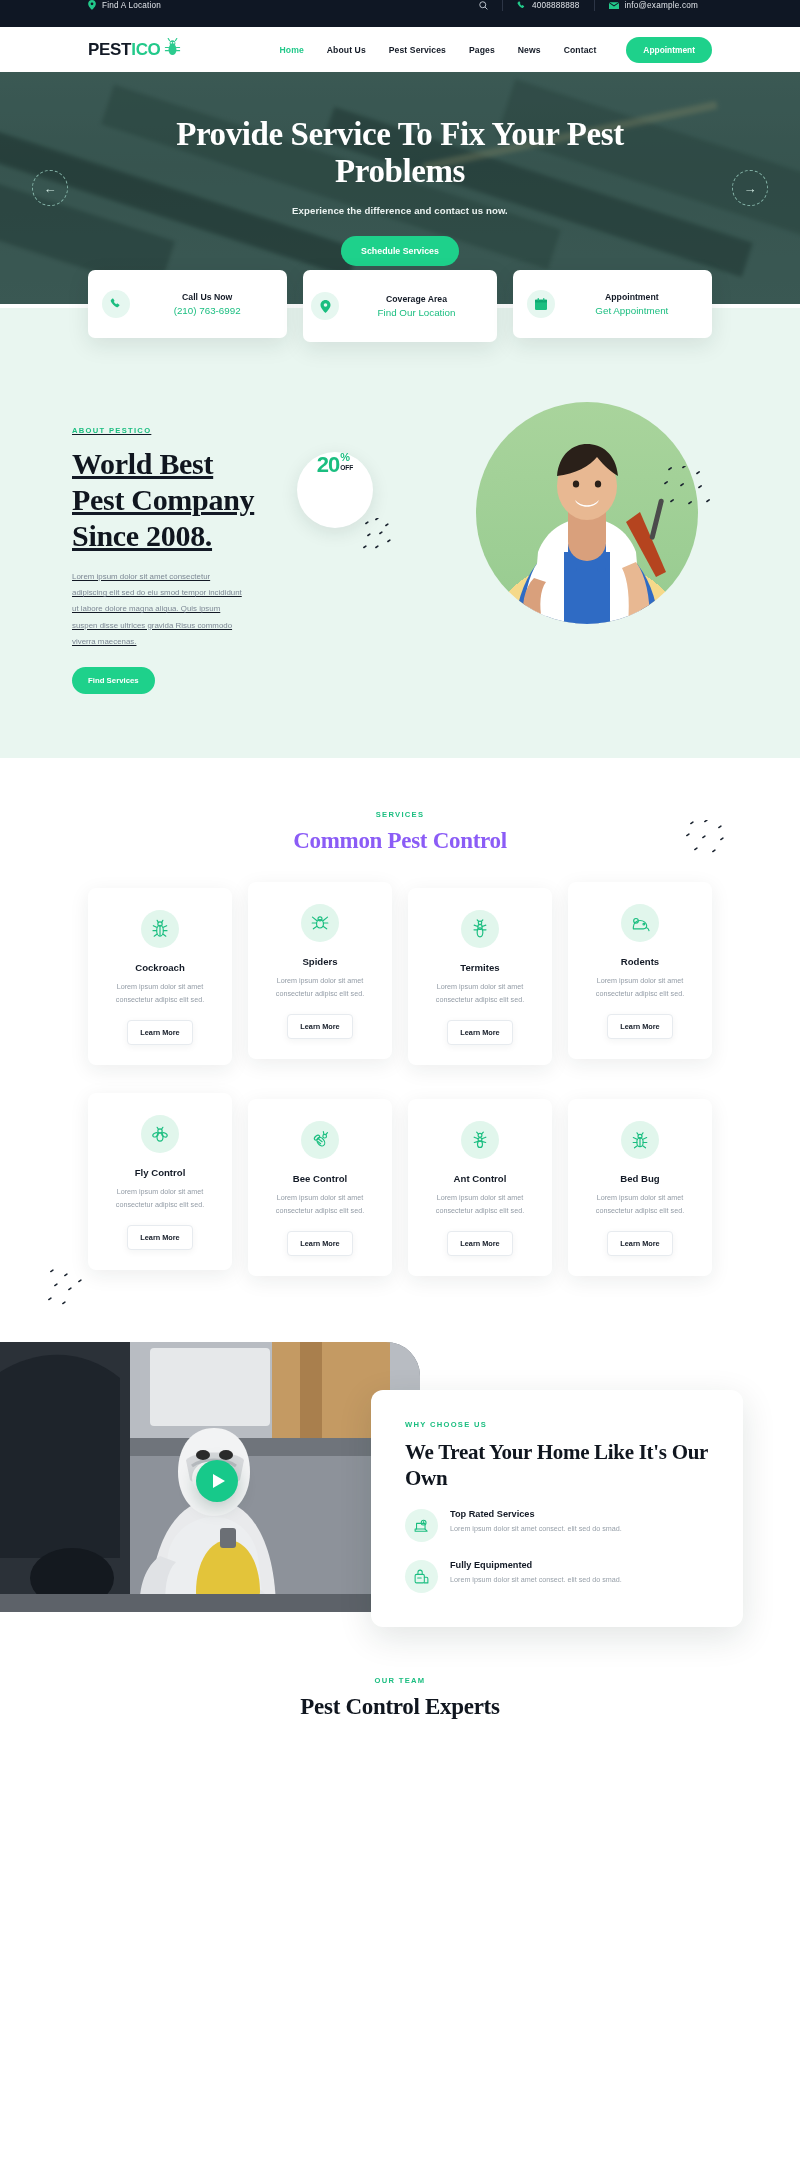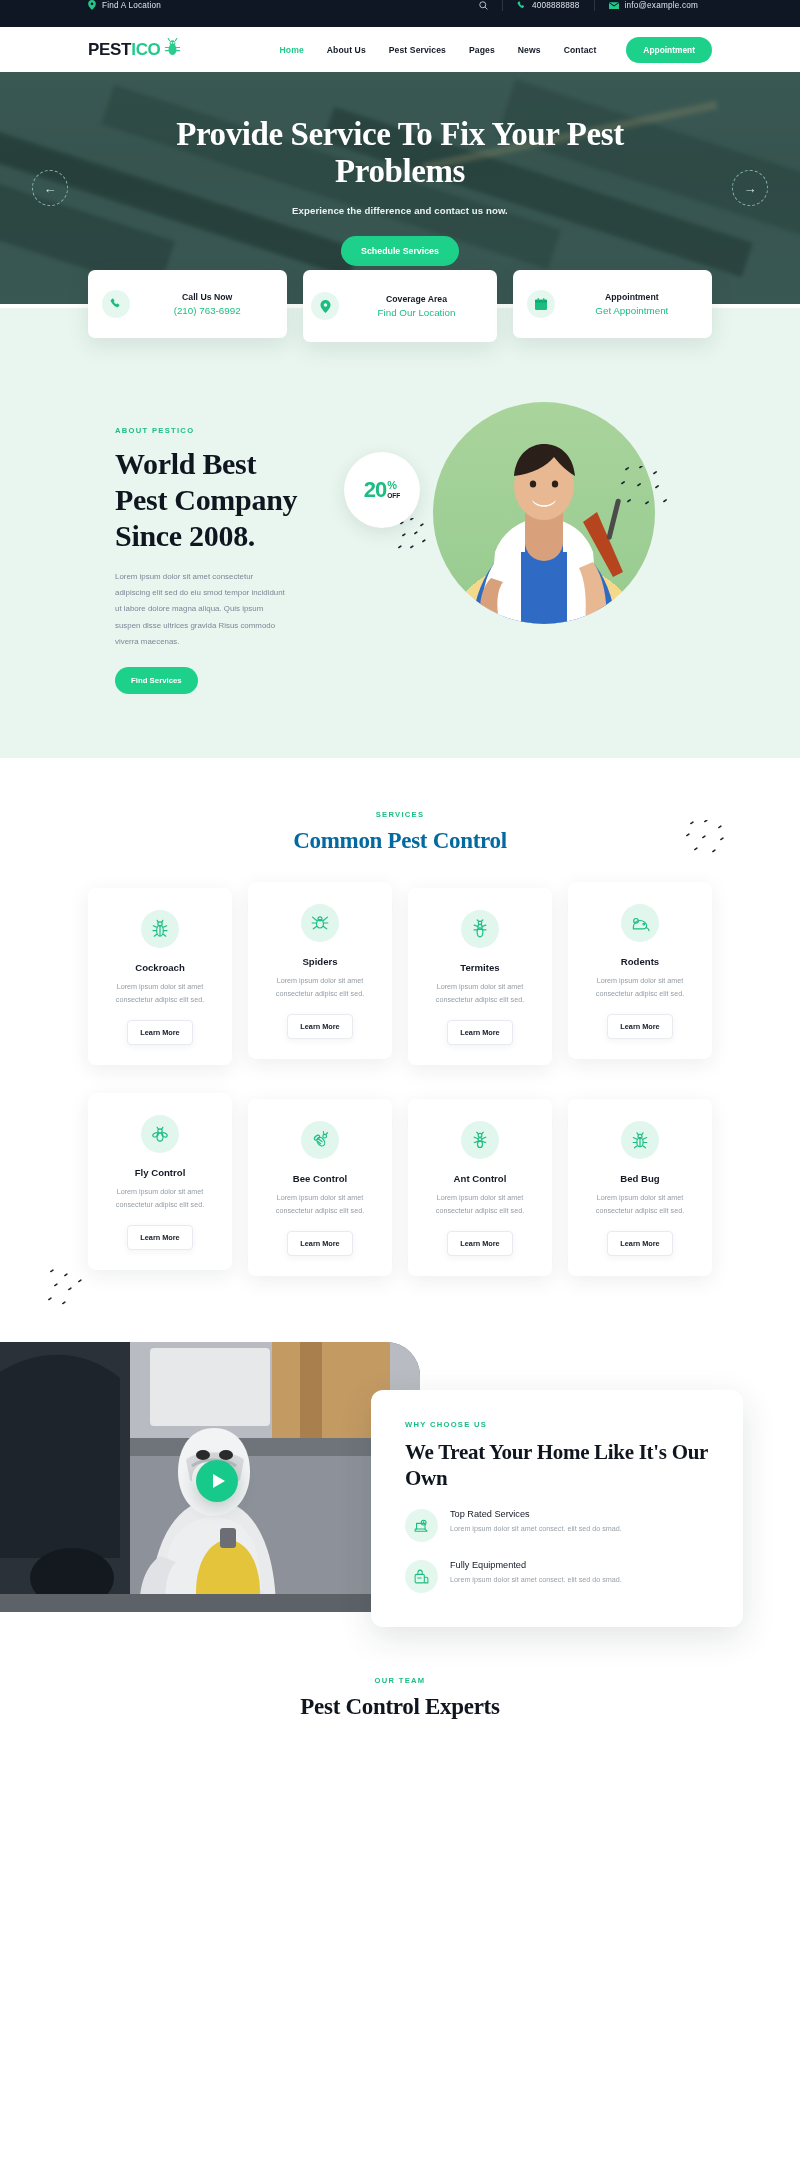--- a/index.html
+++ b/index.html
@@ -93,22 +93,22 @@
   .round-ic {
     width:28px; height:28px; border-radius:50%; background:#E6F7F0;
     display:flex; align-items:center; justify-content:center; flex:0 0 28px;
   }
   .info-card .txt { display:flex; flex-direction:column; align-items:center; flex:1; }
   .info-card .t1 { font-size:8.7px; font-weight:700; color:#131A26; }
   .info-card .t2 { font-size:9.8px; font-weight:400; color:#1BBE80; margin-top:3px; }
 
   
   .about {
-    background:#E9F6F0; padding:56px 115px 64px; margin-top:-34px; padding-top:92px;
-    display:flex; gap:22px; position:relative;
+    background:#E9F6F0; padding:56px 72px 64px; margin-top:-34px; padding-top:92px;
+    display:flex; gap:30px; position:relative;text-decoration:underline;
   }
   .about-left { width:195px; padding-top:26px; }
   .eyebrow { color:#1BBE80; font-size:7.6px; font-weight:800; letter-spacing:1.3px; }
   .about h2 {
     font-family:"Liberation Serif", serif; font-weight:700; font-size:30px;
     line-height:1.2; margin-top:11px; letter-spacing:-.3px; color:#10161F;
   }
   .about p {
     margin-top:15px; font-size:7.9px; line-height:2.05; color:#7C8794; max-width:175px;
   }
@@ -119,36 +119,36 @@
   .about-right { flex:1; position:relative; height:250px; }
   .photo-circle {
     position:absolute; right:30px; top:2px; width:222px; height:222px; border-radius:50%;
     overflow:hidden;
     background:
       radial-gradient(circle at 50% 120%, #F5D98A 0 38%, transparent 38%),
       linear-gradient(180deg,#A9D49C 0%,#97CB90 100%);
   }
   .worker { position:absolute; inset:0; }
   .badge {
-    position:absolute; left:12px; top:52px; width:76px; height:76px; border-radius:50%;
-    background:#fff; display:flex; align-items:center; justify-content:center;
+    position:absolute; left:0px; top:52px; width:76px; height:76px; border-radius:50%;
+    background:#fff; display:flex; justify-content:center;
     box-shadow:0 5px 18px rgba(20,40,35,.10); z-index:4;
   }
   .badge .num { font-size:22px; font-weight:800; color:#1BBE80; letter-spacing:-1px; }
   .badge .sup { display:flex; flex-direction:column; align-items:flex-start; margin-left:1px; }
   .badge .pct { font-size:11px; font-weight:800; color:#1BBE80; line-height:1; }
   .badge .off { font-size:6.6px; font-weight:800; color:#131A26; line-height:1; margin-top:2px; }
   .dots { position:absolute; z-index:3; }
 
   
   .services { background:#fff; padding:52px 88px 58px; position:relative; }
   .sec-head { text-align:center; }
   .sec-head h2 {
     font-family:"Liberation Serif", serif; font-weight:700; font-size:23px;
-    margin-top:9px; letter-spacing:-.3px; color:#0369a1;
+    margin-top:9px; letter-spacing:-.3px; color:#8b5cf6;
   }
   .grid {
     display:grid; grid-template-columns:repeat(4,1fr); gap:16px; margin-top:34px;
   }
   .svc-card {
     background:#fff; border-radius:8px; box-shadow:0 5px 20px rgba(20,40,35,.08);
     padding:22px 14px 20px; text-align:center;
   }
   .svc-card.lifted { transform:translateY(-6px); }
   .svc-ic {
@@ -187,21 +187,21 @@
   }
   .why-panel h2 {
     font-family:"Liberation Serif", serif; font-weight:700; font-size:21px;
     line-height:1.2; margin-top:11px; letter-spacing:-.3px; color:#10161F;
   }
   .feat { display:flex; gap:12px; margin-top:18px; align-items:flex-start; }
   .feat-ic {
     width:33px; height:33px; border-radius:50%; background:#E4F7EE; flex:0 0 33px;
     display:flex; align-items:center; justify-content:center;
   }
-  .feat h4 { font-size:9.2px; font-weight:400; color:#131A26; }
+  .feat h4 { font-size:9.2px; font-weight:700; color:#131A26; }
   .feat p { font-size:7.2px; line-height:1.7; color:#98A1AA; margin-top:4px; }
 
   
   .team { background:#fff; padding:46px 88px 30px; text-align:center; }
   .team h2 {
     font-family:"Liberation Serif", serif; font-weight:700; font-size:23px;
     margin-top:9px; letter-spacing:-.3px; color:#10161F;
   }
 </style>
 </head>

